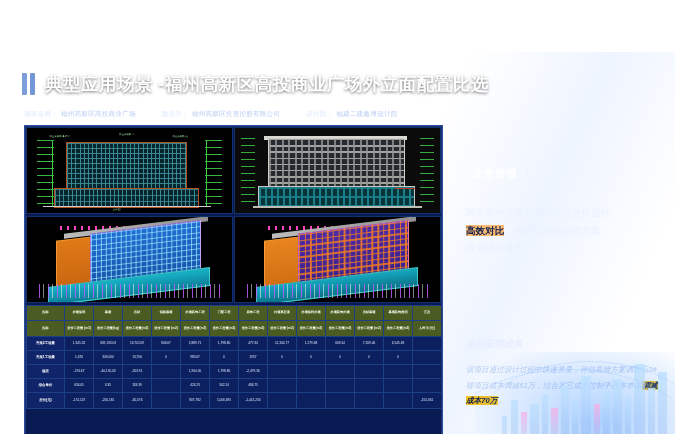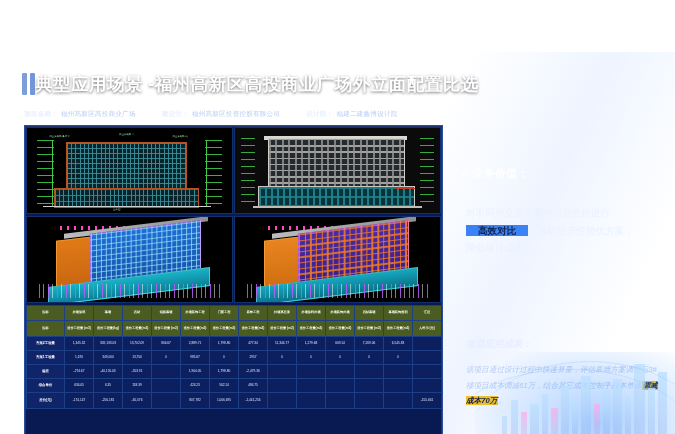--- a/index.html
+++ b/index.html
@@ -15,21 +15,21 @@
            linear-gradient(135deg,#05103c 0%,#061440 35%,#081a50 65%,#0a2association 100%),
            linear-gradient(135deg,#05103c 0%,#071746 40%,#0a2158 75%,#0d2a68 100%);
          overflow:hidden;}
 
   .slide-sheen{position:absolute;inset:0;
     background:
       linear-gradient(115deg, rgba(255,255,255,0) 55%, rgba(90,150,255,.10) 72%, rgba(255,255,255,0) 88%);
     pointer-events:none;}
 
   
-  .title-row{position:absolute;left:22px;top:20px;display:flex;align-items:center;}
+  .title-row{position:absolute;left:22px;top:20px;display:flex;align-items:center;gap:10px;}
   .title-bars{display:flex;gap:3px;}
   .title-bars i{display:block;width:5px;height:22px;background:#7d9ddb;border-radius:1px;}
   .title-bars i:nth-child(2){background:#5d84cf;opacity:.85;}
   .title-text{color:#ffffff;font-size:17.5px;font-weight:bold;letter-spacing:.5px;
               text-shadow:0 1px 3px rgba(0,0,0,.55);white-space:nowrap;}
 
   
   .meta{position:absolute;left:24px;top:58px;display:flex;gap:26px;align-items:center;
         font-size:6.6px;color:#cfe0ff;letter-spacing:.2px;white-space:nowrap;}
   .meta .k{color:#e8f0ff;font-weight:bold;}
@@ -132,21 +132,21 @@
   table.t tbody tr:last-child td{height:15px;}
   table.t col.c0{width:38px;}
   table.t col.cn{width:29px;}
 
   
   .bullet{position:absolute;left:462px;top:114px;display:flex;gap:7px;align-items:center;}
   .bullet .dot{width:3px;height:3px;border-radius:50%;background:#ffffff;flex:none;margin-top:1px;}
   .bullet .btxt{color:#ffffff;font-size:11px;font-weight:bold;letter-spacing:.4px;}
 
   .para{position:absolute;left:466px;top:152px;width:200px;color:#e9f1ff;font-size:9.6px;line-height:1.85;}
-  .hl{background:#3b82f6;color:#10224f;padding:0 12px;font-weight:bold;}
+  .hl{background:#fdba74;color:#10224f;padding:0 0;font-weight:bold;}
 
   .result{position:absolute;left:466px;top:286px;width:196px;color:#cfe0ff;}
   .result .rtitle{font-style:italic;font-weight:bold;font-size:9.4px;color:#e6eeff;margin-bottom:11px;}
   .result .rbody{font-style:italic;font-size:7.6px;line-height:2.05;color:#b9cdf2;}
   .result .rbody .hl2{background:#f4c023;color:#10224f;font-weight:bold;font-style:italic;padding:0 1px;}
 
   
   .sky{position:absolute;right:0;bottom:0;width:200px;height:82px;overflow:hidden;pointer-events:none;}
   .sky .glow{position:absolute;right:-20px;bottom:-30px;width:240px;height:140px;
     background:radial-gradient(ellipse at 60% 70%, rgba(70,150,255,.45) 0%, rgba(20,60,150,0) 65%);}

